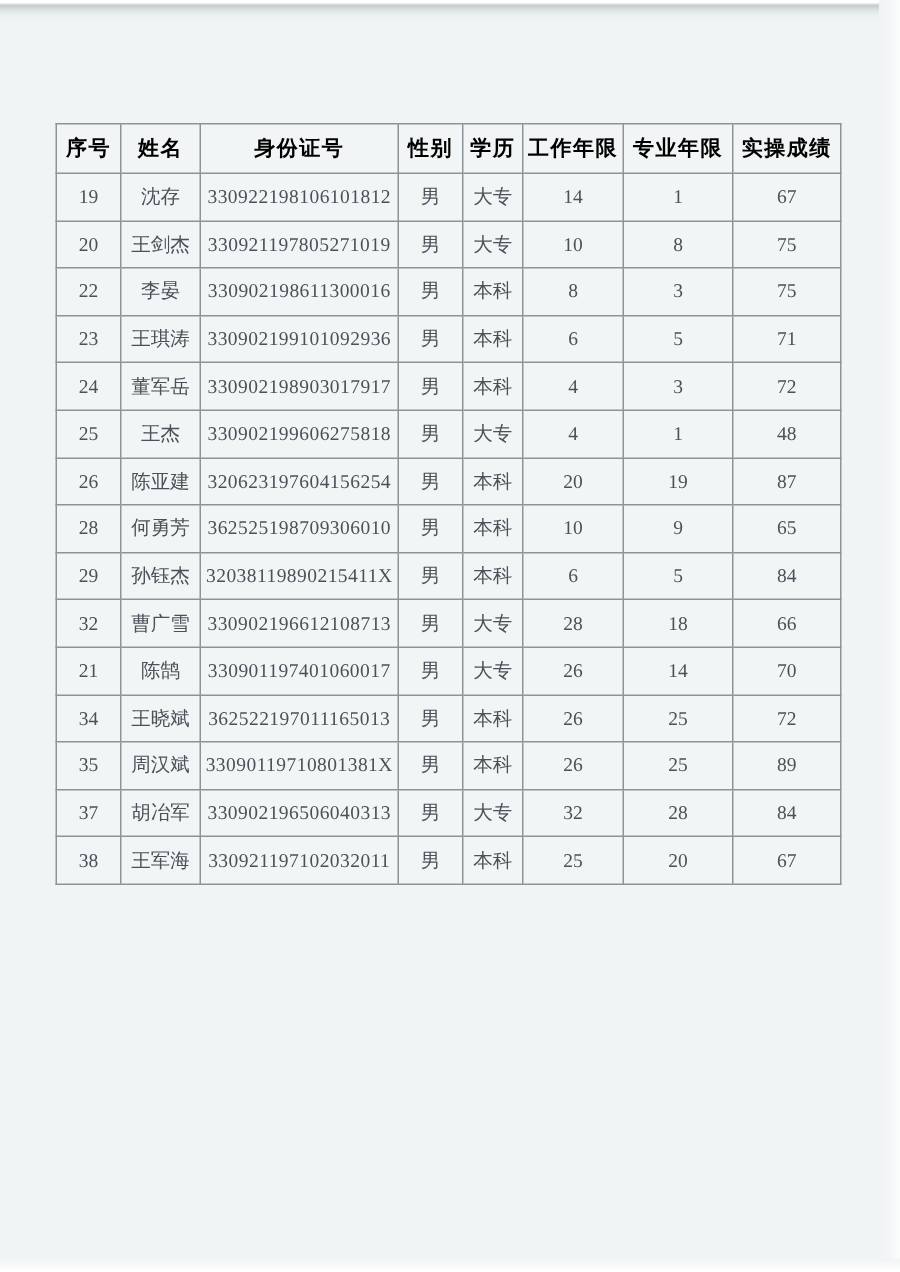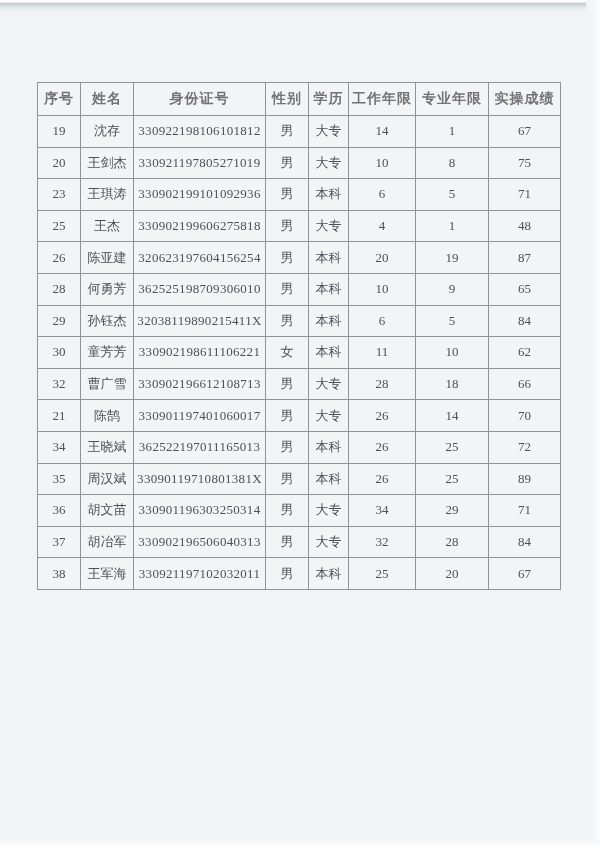--- a/index.html
+++ b/index.html
@@ -53,21 +53,21 @@
   table.tbl, table.tbl th, table.tbl td {
     border: 1px solid #8d9499;
   }
   table.tbl {
     border: 1.5px solid #70777c;
   }
   table.tbl th {
     height: 32px;
     font-size: 14px;
     font-weight: 600;
-    color: #737373;
+    color: #000000;
     text-align: center;
     vertical-align: middle;
     letter-spacing: 1px;
     padding: 0;
   }
   table.tbl td {
     height: 30.6px;
     font-size: 13px;
     color: #4a5158;
     text-align: center;
@@ -122,30 +122,50 @@
           <td class="col-index">20</td>
           <td class="col-name">王剑杰</td>
           <td class="col-idnum">330921197805271019</td>
           <td class="col-gender">男</td>
           <td class="col-education">大专</td>
           <td class="col-work-years">10</td>
           <td class="col-major-years">8</td>
           <td class="col-score">75</td>
         </tr>
         <tr>
+          <td class="col-index">22</td>
+          <td class="col-name">李晏</td>
+          <td class="col-idnum">330902198611300016</td>
+          <td class="col-gender">男</td>
+          <td class="col-education">本科</td>
+          <td class="col-work-years">8</td>
+          <td class="col-major-years">3</td>
+          <td class="col-score">75</td>
+        </tr>
+        <tr>
           <td class="col-index">23</td>
           <td class="col-name">王琪涛</td>
           <td class="col-idnum">330902199101092936</td>
           <td class="col-gender">男</td>
           <td class="col-education">本科</td>
           <td class="col-work-years">6</td>
           <td class="col-major-years">5</td>
           <td class="col-score">71</td>
         </tr>
         <tr>
+          <td class="col-index">24</td>
+          <td class="col-name">董军岳</td>
+          <td class="col-idnum">330902198903017917</td>
+          <td class="col-gender">男</td>
+          <td class="col-education">本科</td>
+          <td class="col-work-years">4</td>
+          <td class="col-major-years">3</td>
+          <td class="col-score">72</td>
+        </tr>
+        <tr>
           <td class="col-index">25</td>
           <td class="col-name">王杰</td>
           <td class="col-idnum">330902199606275818</td>
           <td class="col-gender">男</td>
           <td class="col-education">大专</td>
           <td class="col-work-years">4</td>
           <td class="col-major-years">1</td>
           <td class="col-score">48</td>
         </tr>
         <tr>
@@ -172,30 +192,20 @@
           <td class="col-index">29</td>
           <td class="col-name">孙钰杰</td>
           <td class="col-idnum">32038119890215411X</td>
           <td class="col-gender">男</td>
           <td class="col-education">本科</td>
           <td class="col-work-years">6</td>
           <td class="col-major-years">5</td>
           <td class="col-score">84</td>
         </tr>
         <tr>
-          <td class="col-index">30</td>
-          <td class="col-name">童芳芳</td>
-          <td class="col-idnum">330902198611106221</td>
-          <td class="col-gender">女</td>
-          <td class="col-education">本科</td>
-          <td class="col-work-years">11</td>
-          <td class="col-major-years">10</td>
-          <td class="col-score">62</td>
-        </tr>
-        <tr>
           <td class="col-index">32</td>
           <td class="col-name">曹广雪</td>
           <td class="col-idnum">330902196612108713</td>
           <td class="col-gender">男</td>
           <td class="col-education">大专</td>
           <td class="col-work-years">28</td>
           <td class="col-major-years">18</td>
           <td class="col-score">66</td>
         </tr>
         <tr>
@@ -220,30 +230,20 @@
         </tr>
         <tr>
           <td class="col-index">35</td>
           <td class="col-name">周汉斌</td>
           <td class="col-idnum">33090119710801381X</td>
           <td class="col-gender">男</td>
           <td class="col-education">本科</td>
           <td class="col-work-years">26</td>
           <td class="col-major-years">25</td>
           <td class="col-score">89</td>
-        </tr>
-        <tr>
-          <td class="col-index">36</td>
-          <td class="col-name">胡文苗</td>
-          <td class="col-idnum">330901196303250314</td>
-          <td class="col-gender">男</td>
-          <td class="col-education">大专</td>
-          <td class="col-work-years">34</td>
-          <td class="col-major-years">29</td>
-          <td class="col-score">71</td>
         </tr>
         <tr>
           <td class="col-index">37</td>
           <td class="col-name">胡冶军</td>
           <td class="col-idnum">330902196506040313</td>
           <td class="col-gender">男</td>
           <td class="col-education">大专</td>
           <td class="col-work-years">32</td>
           <td class="col-major-years">28</td>
           <td class="col-score">84</td>

